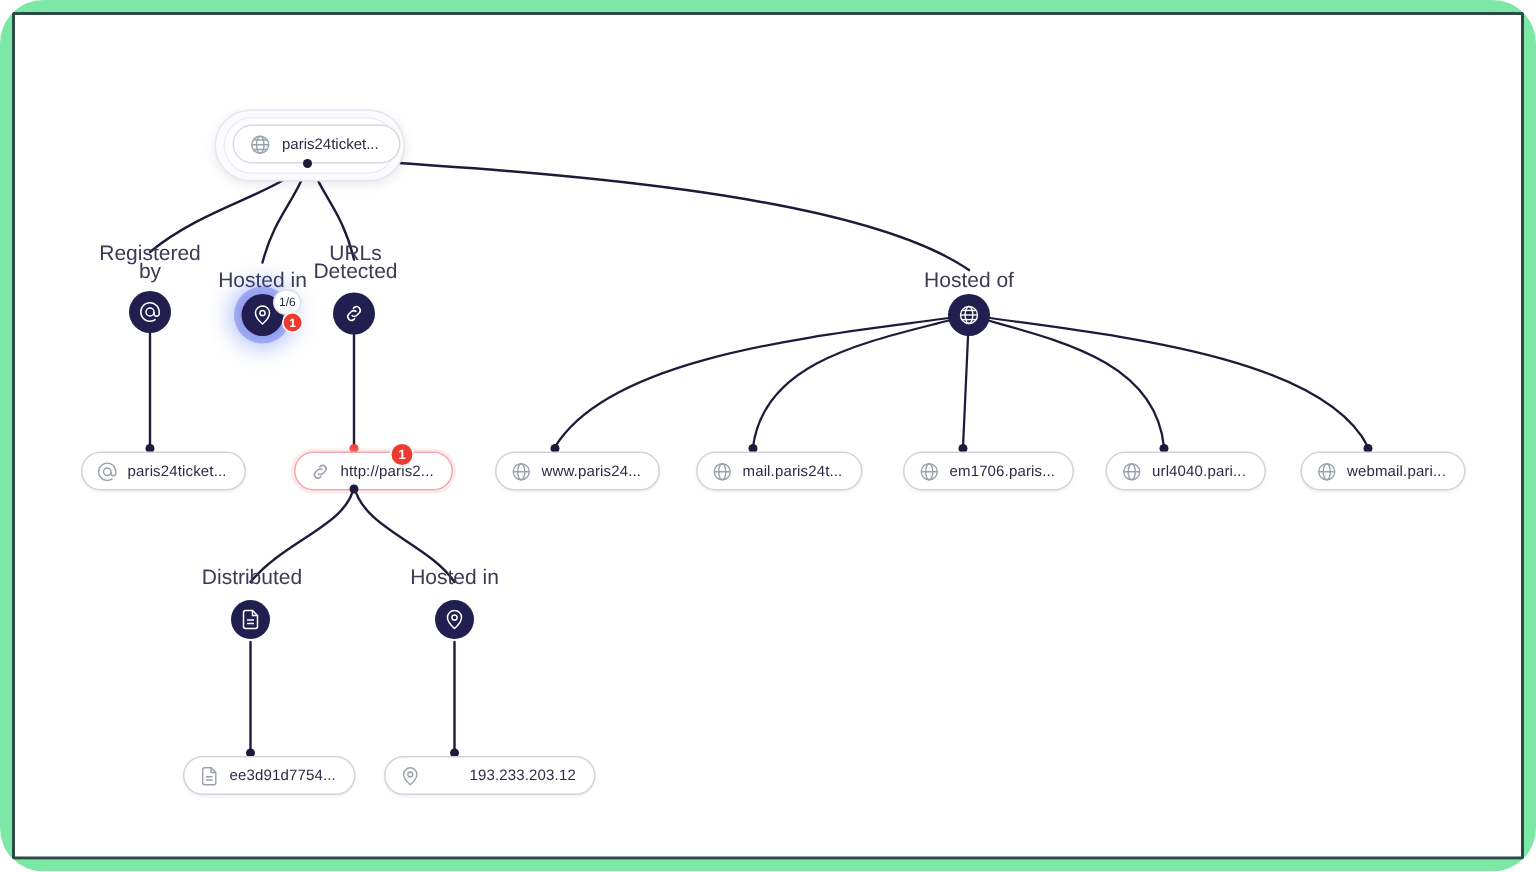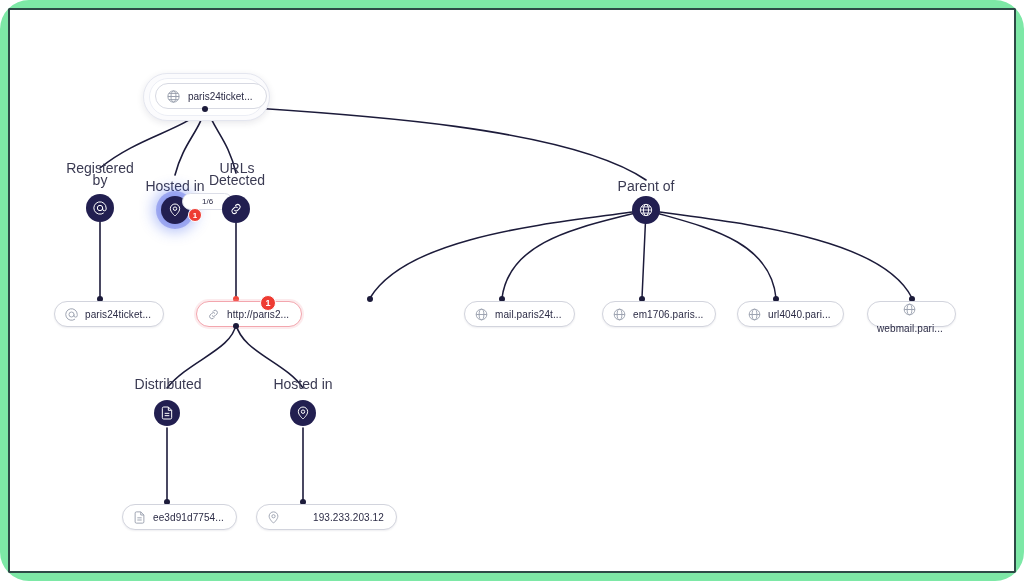--- a/index.html
+++ b/index.html
@@ -156,21 +156,21 @@
     color: #3a3a52;
     text-align: center;
     white-space: pre-line;
   }
 
   
   .badge-count {
     position: absolute;
     min-width: 17px;
     height: 17px;
-    padding: 0 19px;
+    padding: 0 3px;
     border-radius: 9px;
     background: #ffffff;
     border: 1px solid #dcdee8;
     color: #2b2b45;
     font-size: 8px;
     display: flex;
     align-items: center;
     justify-content: center;
     box-sizing: border-box;
   }
@@ -262,21 +262,21 @@
 
       <div class="hub-label" style="left:190px; top:152px; width:74px;">URLs
 Detected</div>
       <div class="hub" style="left:212px; top:185px;">
         <svg viewBox="0 0 24 24" fill="none" stroke="currentColor" stroke-width="1.6">
           <path d="M9.6 13.8a3.6 3.6 0 0 0 5.2 0l2.6-2.6a3.7 3.7 0 0 0-5.2-5.2l-1.3 1.3"></path>
           <path d="M14.4 10.2a3.6 3.6 0 0 0-5.2 0l-2.6 2.6a3.7 3.7 0 0 0 5.2 5.2l1.3-1.3"></path>
         </svg>
       </div>
 
-      <div class="hub-label" style="left:600px; top:170px; width:72px;">Parent of</div>
+      <div class="hub-label" style="left:600px; top:170px; width:72px;">Hosted of</div>
       <div class="hub" style="left:622px; top:186px;">
         <svg viewBox="0 0 24 24" fill="none" stroke="currentColor" stroke-width="1.4">
           <circle cx="12" cy="12" r="8.5"></circle>
           <ellipse cx="12" cy="12" rx="3.8" ry="8.5"></ellipse>
           <line x1="3.5" y1="12" x2="20.5" y2="12"></line>
           <line x1="5" y1="7.4" x2="19" y2="7.4"></line>
           <line x1="5" y1="16.6" x2="19" y2="16.6"></line>
         </svg>
       </div>
 
@@ -298,59 +298,69 @@
             <path d="M9.6 13.8a3.6 3.6 0 0 0 5.2 0l2.6-2.6a3.7 3.7 0 0 0-5.2-5.2l-1.3 1.3"></path>
             <path d="M14.4 10.2a3.6 3.6 0 0 0-5.2 0l-2.6 2.6a3.7 3.7 0 0 0 5.2 5.2l1.3-1.3"></path>
           </svg>
         </span>
         <span class="pill-label">http://paris2...</span>
       </div>
       <div class="badge-alert lg" style="left:250px; top:285px;">1</div>
       <div class="top-dot" style="left:223px; top:313px;"></div>
 
       <div class="top-dot" style="left:357px; top:286px;"></div>
-
-      <div class="top-dot" style="left:489px; top:286px;"></div>
-      <div class="pill" style="left:454px; top:291px;">
+      <div class="pill" style="left:320px; top:291px;">
         <span class="pill-icon">
           <svg viewBox="0 0 24 24" fill="none" stroke="currentColor" stroke-width="1.5">
             <circle cx="12" cy="12" r="8.5"></circle>
             <ellipse cx="12" cy="12" rx="3.8" ry="8.5"></ellipse>
             <line x1="3.5" y1="12" x2="20.5" y2="12"></line>
           </svg>
         </span>
-        <span class="pill-label">mail.paris24t...</span>
-      </div>
-
-      <div class="top-dot" style="left:629px; top:286px;"></div>
-      <div class="pill" style="left:592px; top:291px;justify-content:center;">
+        <span class="pill-label">www.paris24...</span>
+      </div>
+
+      <div class="top-dot" style="left:489px; top:286px;"></div>
+      <div class="pill" style="left:454px; top:291px;">
         <span class="pill-icon">
           <svg viewBox="0 0 24 24" fill="none" stroke="currentColor" stroke-width="1.5">
             <circle cx="12" cy="12" r="8.5"></circle>
             <ellipse cx="12" cy="12" rx="3.8" ry="8.5"></ellipse>
             <line x1="3.5" y1="12" x2="20.5" y2="12"></line>
           </svg>
         </span>
-        <span class="pill-label">em1706.paris...</span>
-      </div>
-
-      <div class="top-dot" style="left:763px; top:286px;"></div>
-      <div class="pill" style="left:727px; top:291px;">
+        <span class="pill-label">mail.paris24t...</span>
+      </div>
+
+      <div class="top-dot" style="left:629px; top:286px;"></div>
+      <div class="pill" style="left:592px; top:291px;justify-content:center;">
         <span class="pill-icon">
           <svg viewBox="0 0 24 24" fill="none" stroke="currentColor" stroke-width="1.5">
             <circle cx="12" cy="12" r="8.5"></circle>
             <ellipse cx="12" cy="12" rx="3.8" ry="8.5"></ellipse>
             <line x1="3.5" y1="12" x2="20.5" y2="12"></line>
           </svg>
         </span>
+        <span class="pill-label">em1706.paris...</span>
+      </div>
+
+      <div class="top-dot" style="left:763px; top:286px;"></div>
+      <div class="pill" style="left:727px; top:291px;">
+        <span class="pill-icon">
+          <svg viewBox="0 0 24 24" fill="none" stroke="currentColor" stroke-width="1.5">
+            <circle cx="12" cy="12" r="8.5"></circle>
+            <ellipse cx="12" cy="12" rx="3.8" ry="8.5"></ellipse>
+            <line x1="3.5" y1="12" x2="20.5" y2="12"></line>
+          </svg>
+        </span>
         <span class="pill-label">url4040.pari...</span>
       </div>
 
       <div class="top-dot" style="left:899px; top:286px;"></div>
-      <div class="pill" style="left:857px; top:291px;flex-direction:column;">
+      <div class="pill" style="left:857px; top:291px;">
         <span class="pill-icon">
           <svg viewBox="0 0 24 24" fill="none" stroke="currentColor" stroke-width="1.5">
             <circle cx="12" cy="12" r="8.5"></circle>
             <ellipse cx="12" cy="12" rx="3.8" ry="8.5"></ellipse>
             <line x1="3.5" y1="12" x2="20.5" y2="12"></line>
           </svg>
         </span>
         <span class="pill-label">webmail.pari...</span>
       </div>
 

